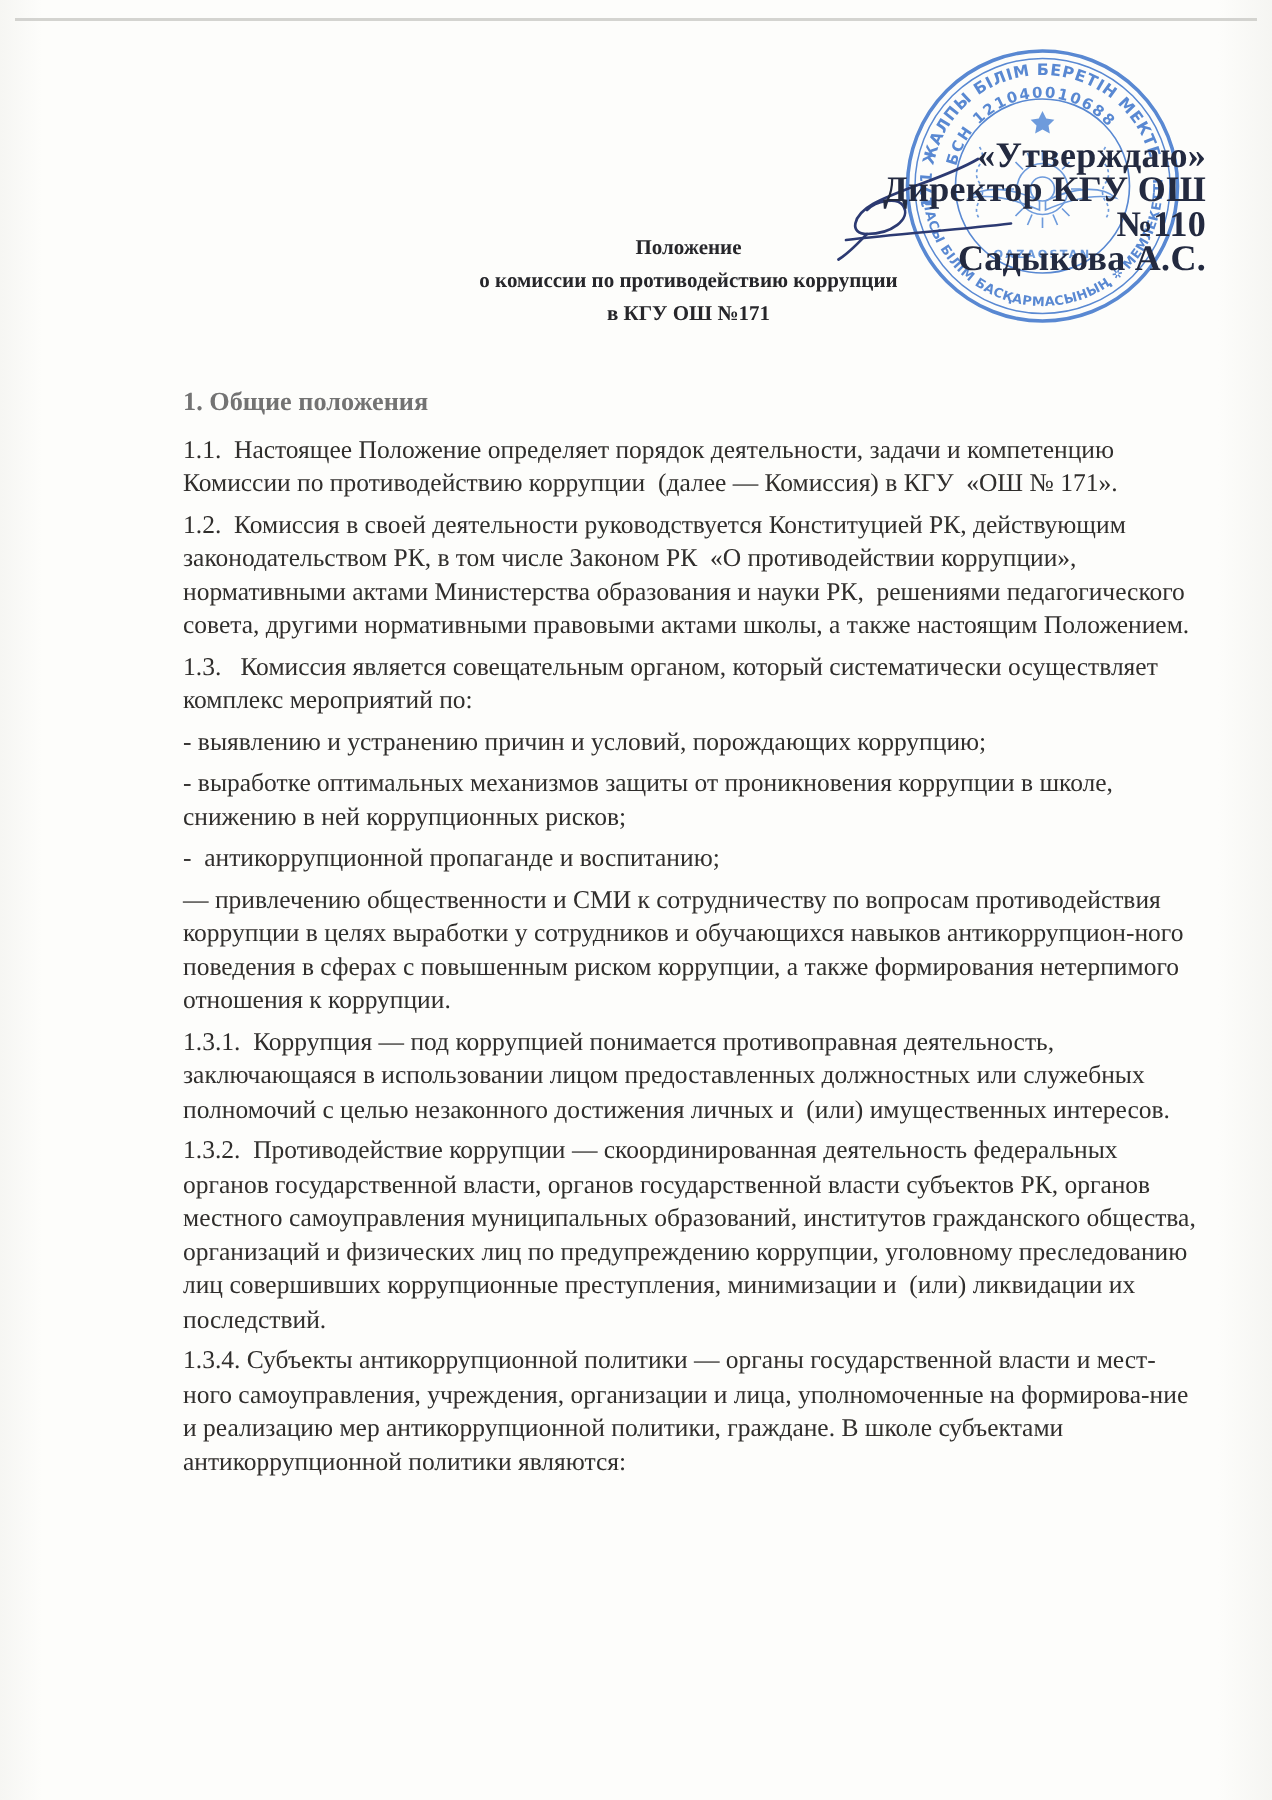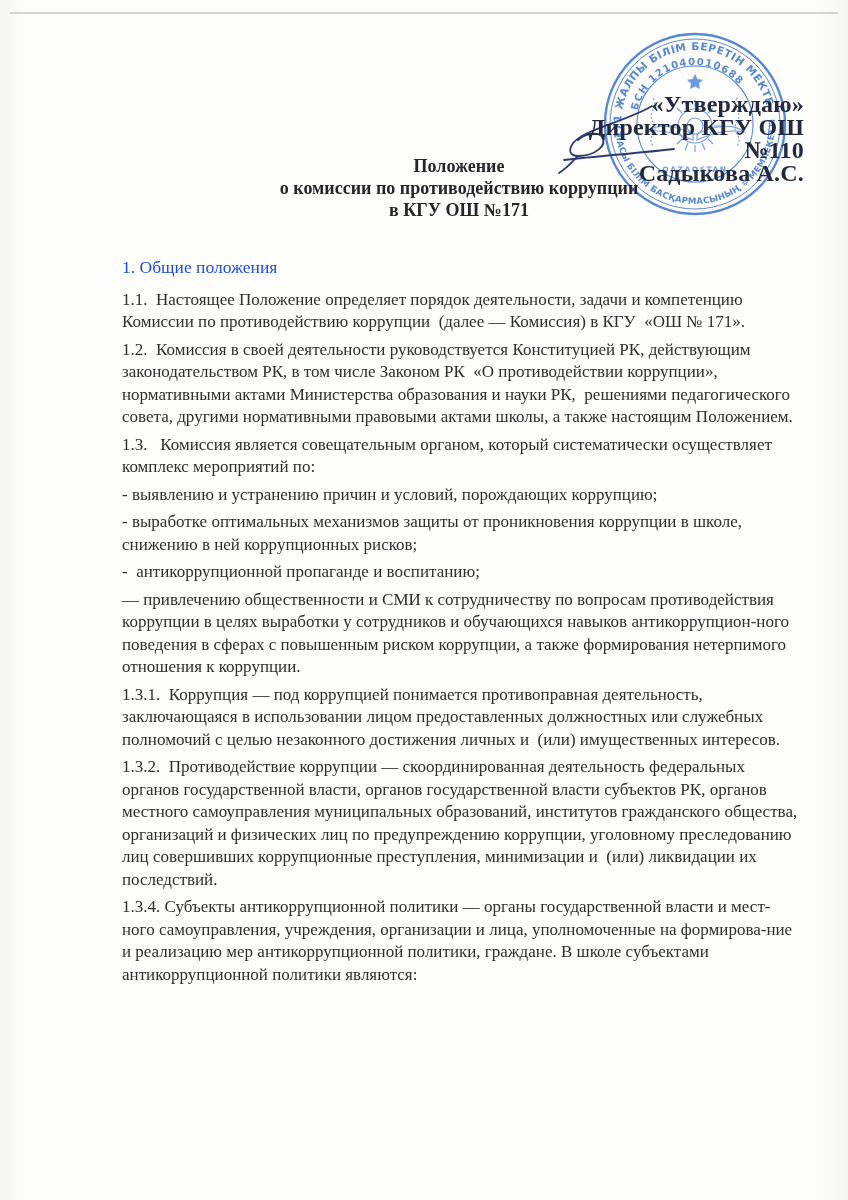--- a/index.html
+++ b/index.html
@@ -20,31 +20,31 @@
   
   .approval{
     position:absolute;top:93px;left:556px;width:248px;
     text-align:right;font-weight:bold;font-size:24px;line-height:23px;
     color:#232a40;letter-spacing:.2px;
   }
 
   
   .title{
     position:absolute;top:155px;left:122px;width:674px;
-    text-align:center;font-weight:bold;font-size:18px;line-height:22px;
+    text-align:center;font-weight:bold;font-size:14px;line-height:22px;
     color:#26262a;
   }
 
   
   .doc-body{
     position:absolute;top:256px;left:122px;width:676px;
     font-size:17px;line-height:22.5px;color:#302e2c;
   }
   .doc-body p{margin:0 0 5px 0;white-space:pre-wrap;}
-  .doc-body p.h{font-weight:normal;font-size:17.5px;margin-bottom:10px;color:#1d4ed8;}
+  .doc-body p.h{font-weight:bold;font-size:17.5px;margin-bottom:10px;color:#737373;}
 </style>
 </head>
 <body>
 
 <div class="page">
 
   <div class="scan-line"></div>
 
   <svg class="stamp" viewBox="0 0 188 188" xmlns="http://www.w3.org/2000/svg">
     <defs>

